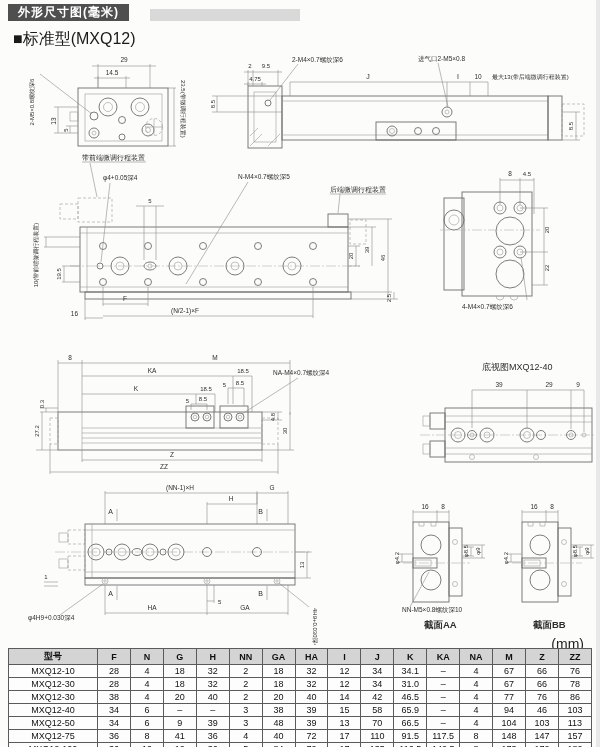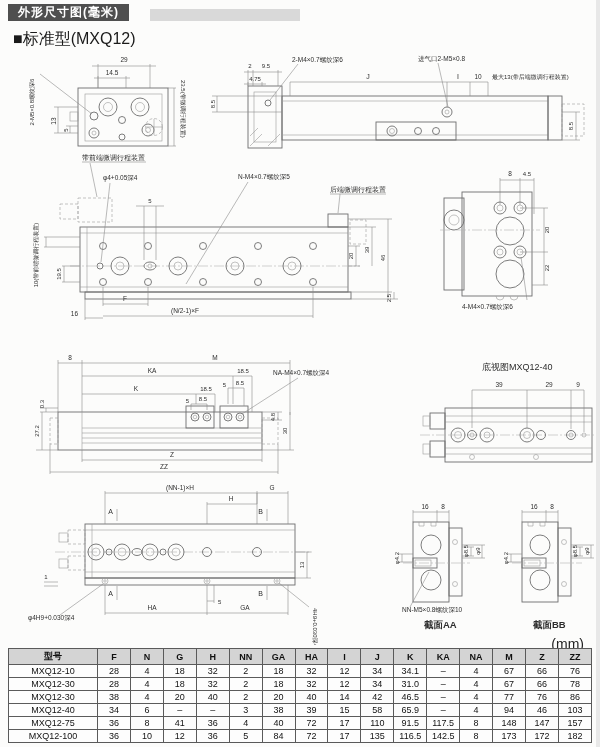--- a/index.html
+++ b/index.html
@@ -491,20 +491,38 @@
           <td>15</td>
           <td>58</td>
           <td>65.9</td>
           <td>–</td>
           <td>4</td>
           <td>94</td>
           <td>46</td>
           <td>103</td>
         </tr>
         <tr>
+          <td>MXQ12-50</td>
+          <td>34</td>
+          <td>6</td>
+          <td>9</td>
+          <td>39</td>
+          <td>3</td>
+          <td>48</td>
+          <td>39</td>
+          <td>13</td>
+          <td>70</td>
+          <td>66.5</td>
+          <td>–</td>
+          <td>4</td>
+          <td>104</td>
+          <td>103</td>
+          <td>113</td>
+        </tr>
+        <tr>
           <td>MXQ12-75</td>
           <td>36</td>
           <td>8</td>
           <td>41</td>
           <td>36</td>
           <td>4</td>
           <td>40</td>
           <td>72</td>
           <td>17</td>
           <td>110</td>

